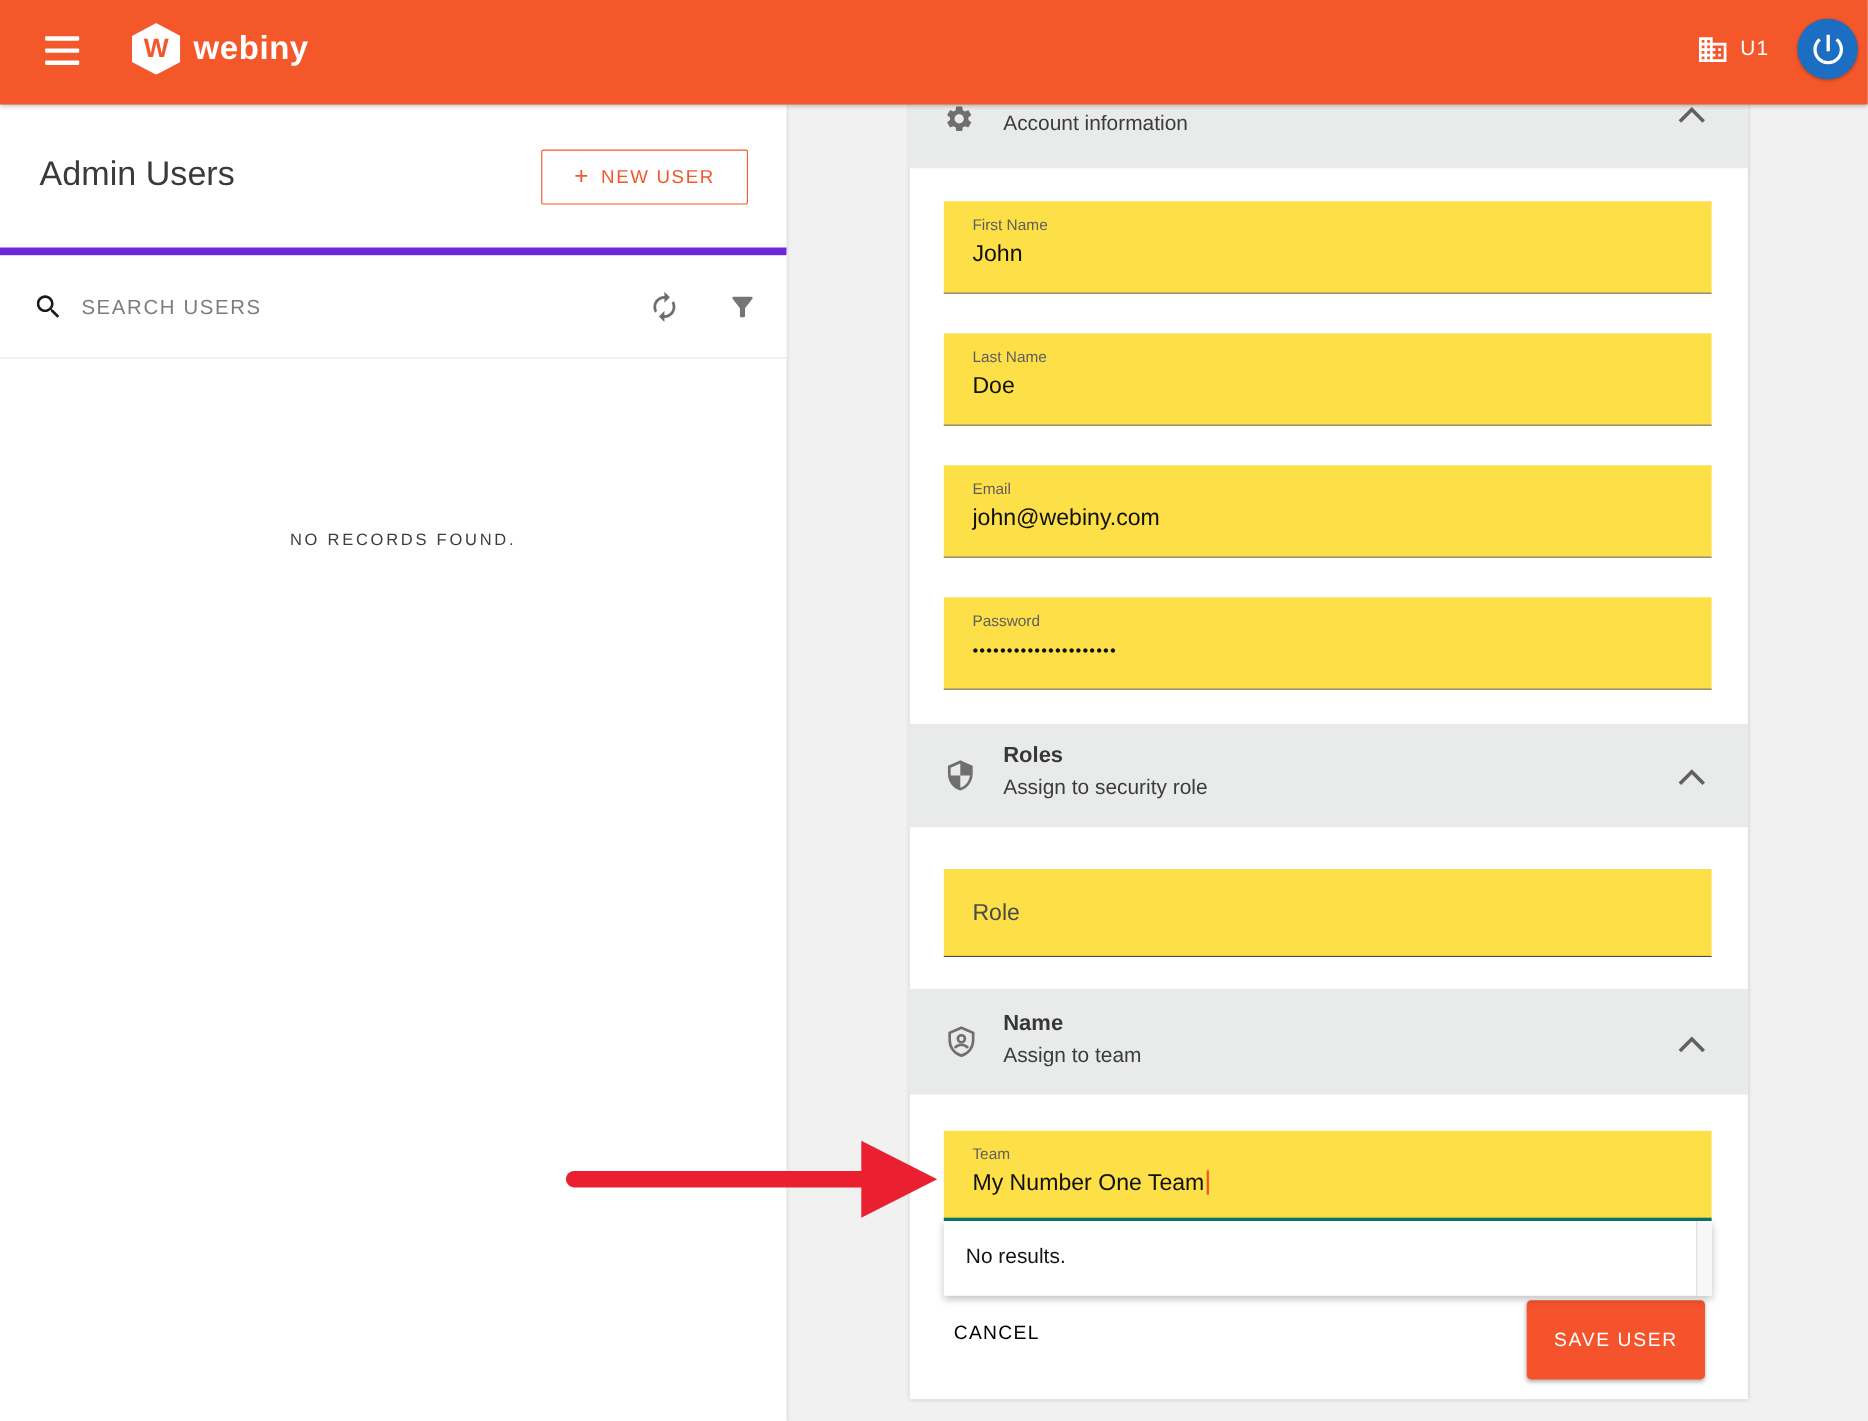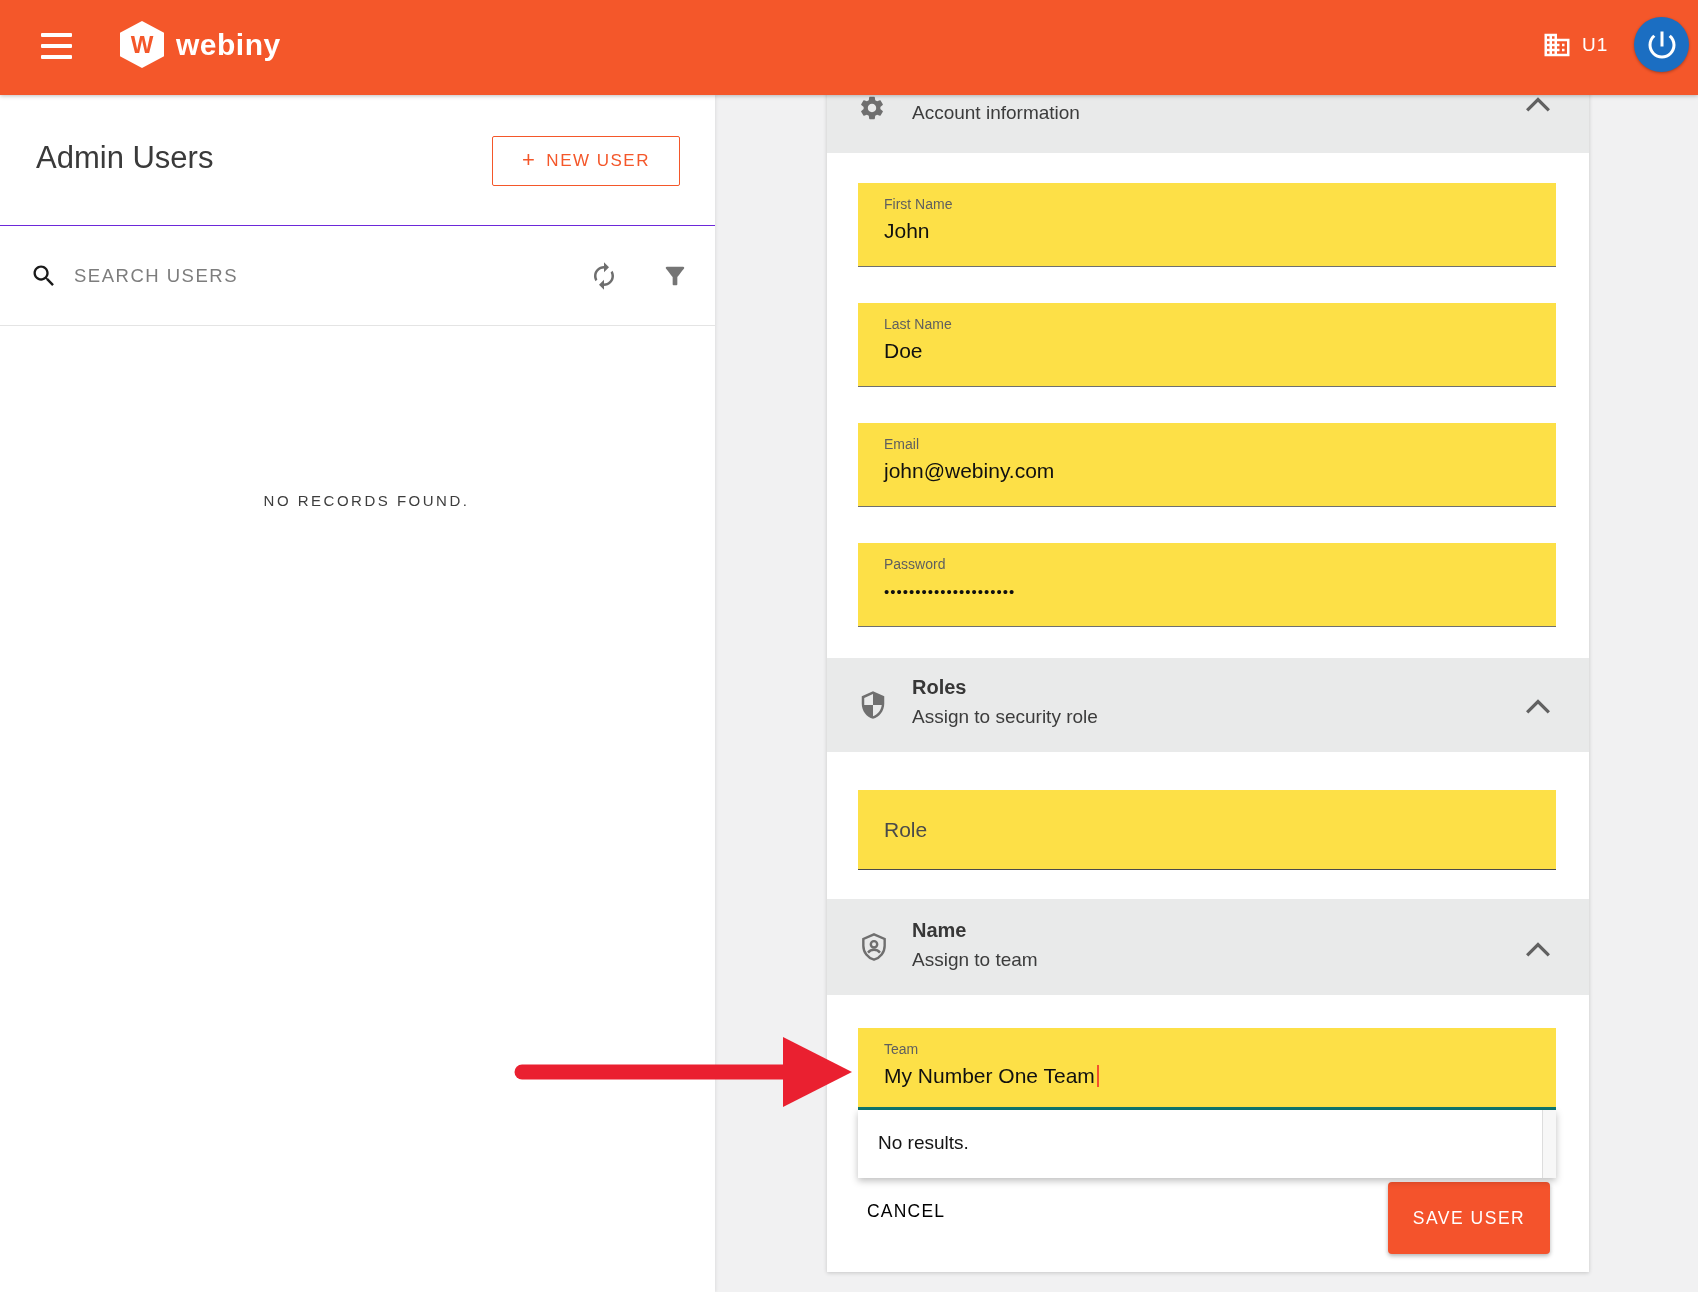--- a/index.html
+++ b/index.html
@@ -43,21 +43,21 @@
   .page-title { left:36px; top:140px; font-size:31px; color:#3a3a3a; }
   .new-user-btn {
     left:492px; top:136px; width:188px; height:50px;
     border:1px solid #f4572a; border-radius:2px; background:#fff;
     color:#f4572a; font-size:17px; letter-spacing:1.5px; font-weight:500;
     display:flex; align-items:center; justify-content:center; gap:10px; cursor:pointer;
   }
   .new-user-btn .plus { font-size:22px; font-weight:400; margin-top:-2px; }
   .search-row {
     left:0; top:225px; width:715px; height:101px;
-    border-top:1px solid #6d28d9; border-bottom:1px solid #e4e4e4; background:#fff;
+    border-top:7px solid #6d28d9; border-bottom:1px solid #e4e4e4; background:#fff;
     display:flex; align-items:center;
   }
   .search-row .mag { margin-left:30px; }
   .search-input {
     border:none; outline:none; font-family:"Liberation Sans",sans-serif;
     font-size:18.5px; letter-spacing:1.5px; color:#444; margin-left:16px; width:420px;
     background:transparent;
   }
   .search-input::placeholder { color:#7d7d7d; opacity:1; }
   .row-icons { position:absolute; right:26px; display:flex; gap:42px; align-items:center; }
@@ -155,21 +155,21 @@
     <div class="row-icons">
       <svg width="30" height="30" viewBox="0 0 24 24">
         <path fill="#6e6e6e" d="M12 6v3l4-4-4-4v3c-4.42 0-8 3.58-8 8 0 1.57.46 3.03 1.24 4.26L6.7 14.8c-.45-.83-.7-1.79-.7-2.8 0-3.31 2.69-6 6-6zm6.76 1.74L17.3 9.2c.44.84.7 1.79.7 2.8 0 3.31-2.69 6-6 6v-3l-4 4 4 4v-3c4.42 0 8-3.58 8-8 0-1.57-.46-3.03-1.24-4.26z"></path>
       </svg>
       <svg width="28" height="28" viewBox="0 0 24 24">
         <path fill="#757575" d="M4.25,5.61C6.27,8.2,10,13,10,13v6c0,0.55,0.45,1,1,1h2c0.55,0,1-0.45,1-1v-6c0,0,3.72-4.8,5.74-7.39 C20.25,4.95,19.78,4,18.95,4H5.04C4.21,4,3.74,4.95,4.25,5.61z"></path>
       </svg>
     </div>
   </div>
 
-  <div class="abs empty-msg" style="top:397px;padding-left:18px;">NO RECORDS FOUND.</div>
+  <div class="abs empty-msg" style="top:387px;padding-left:18px;">NO RECORDS FOUND.</div>
 </section>
 
 <section class="abs form-panel">
 
   <div class="section-head" style="top:0; height:107px;">
     <svg class="sec-icon" style="top:48px;" width="28" height="28" viewBox="0 0 24 24">
       <path fill="#6f6f6f" d="M19.14,12.94c0.04-0.3,0.06-0.61,0.06-0.94c0-0.32-0.02-0.64-0.07-0.94l2.03-1.58c0.18-0.14,0.23-0.41,0.12-0.61l-1.92-3.32c-0.12-0.22-0.37-0.29-0.59-0.22l-2.39,0.96c-0.5-0.38-1.03-0.7-1.62-0.94L14.4,2.81c-0.04-0.24-0.24-0.41-0.48-0.41h-3.84c-0.24,0-0.43,0.17-0.47,0.41L9.25,5.35C8.66,5.59,8.12,5.92,7.63,6.29L5.24,5.33c-0.22-0.08-0.47,0-0.59,0.22L2.74,8.87C2.62,9.08,2.66,9.34,2.86,9.48l2.03,1.58C4.84,11.36,4.8,11.69,4.8,12s0.02,0.64,0.07,0.94l-2.03,1.58c-0.18,0.14-0.23,0.41-0.12,0.61l1.92,3.32c0.12,0.22,0.37,0.29,0.59,0.22l2.39-0.96c0.5,0.38,1.03,0.7,1.62,0.94l0.36,2.54c0.05,0.24,0.24,0.41,0.48,0.41h3.84c0.24,0,0.44-0.17,0.47-0.41l0.36-2.54c0.59-0.24,1.13-0.56,1.62-0.94l2.39,0.96c0.22,0.08,0.47,0,0.59-0.22l1.92-3.32c0.12-0.22,0.07-0.47-0.12-0.61L19.14,12.94z M12,15.6c-1.98,0-3.6-1.62-3.6-3.6s1.62-3.6,3.6-3.6s3.6,1.62,3.6,3.6S13.98,15.6,12,15.6z"></path>
     </svg>
     <div class="sec-title" style="top:28px;">Bio</div>
     <div class="sec-sub" style="top:56px;">Account information</div>

